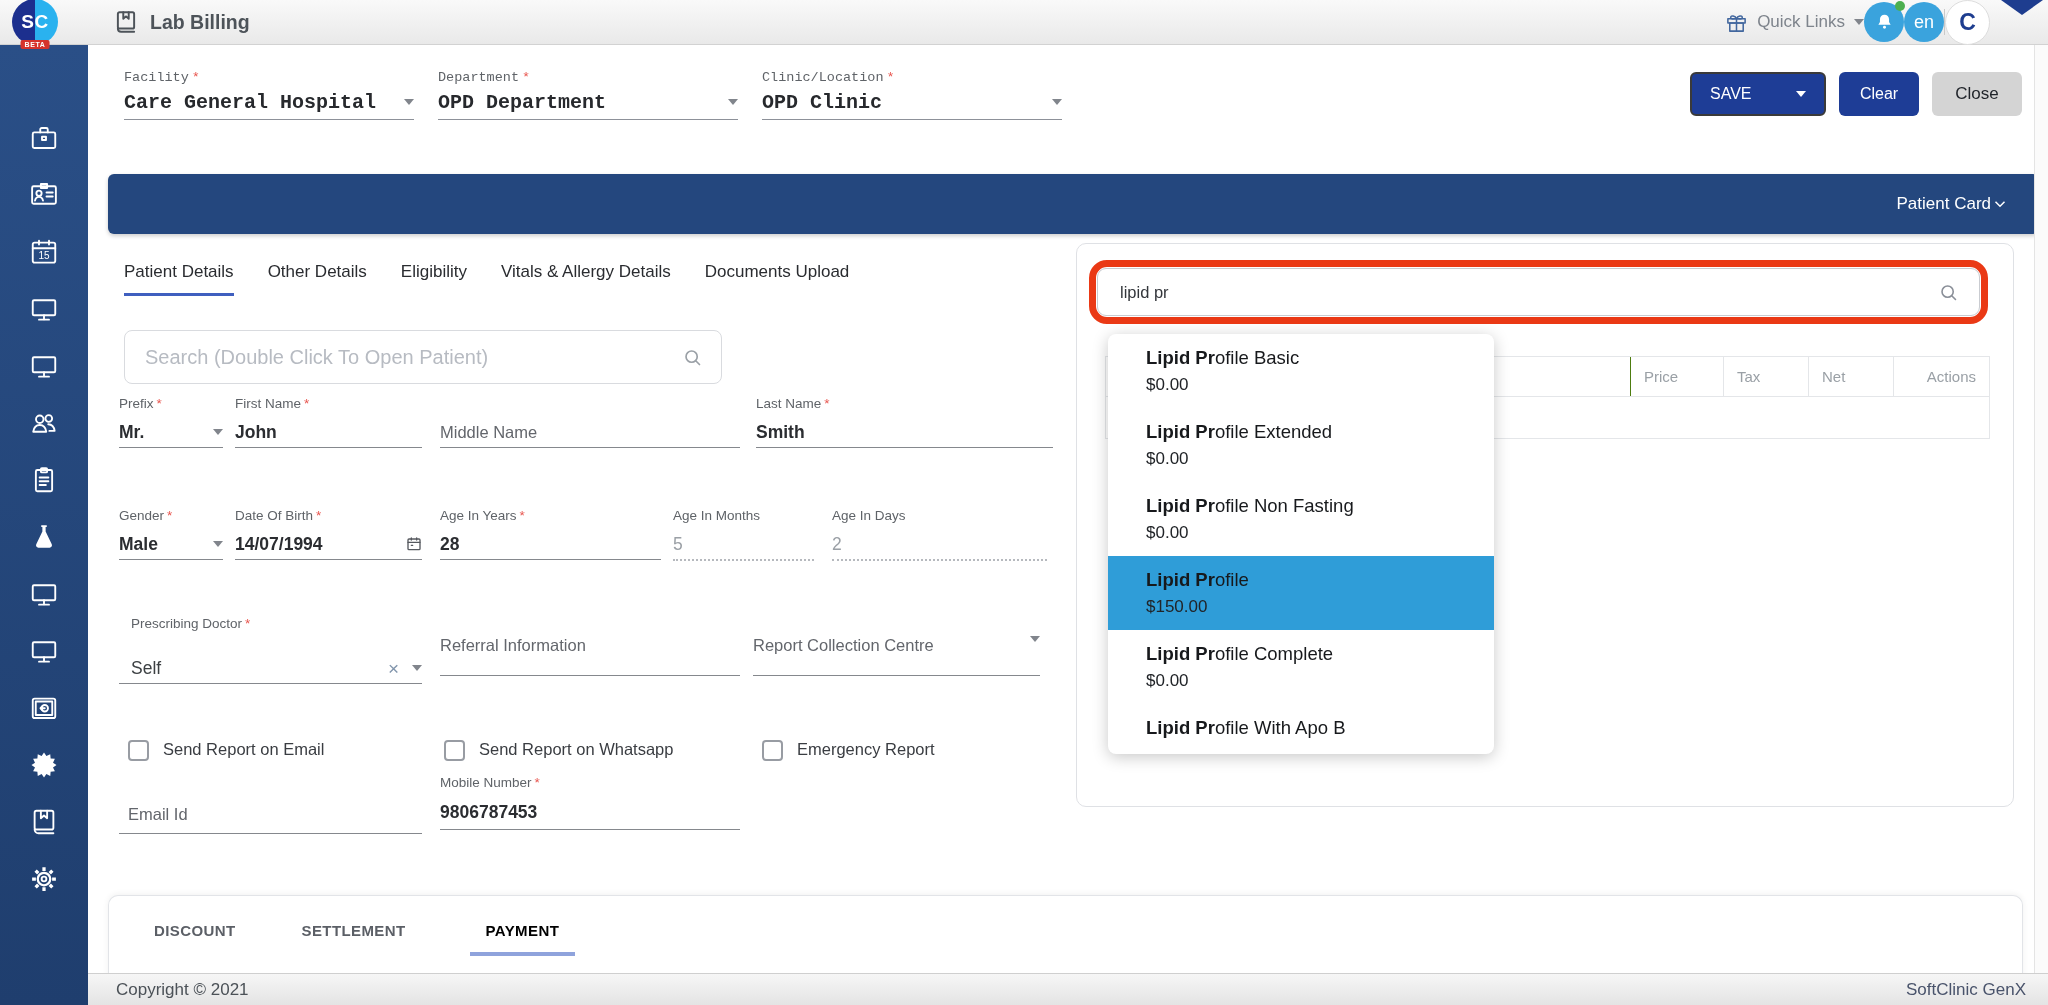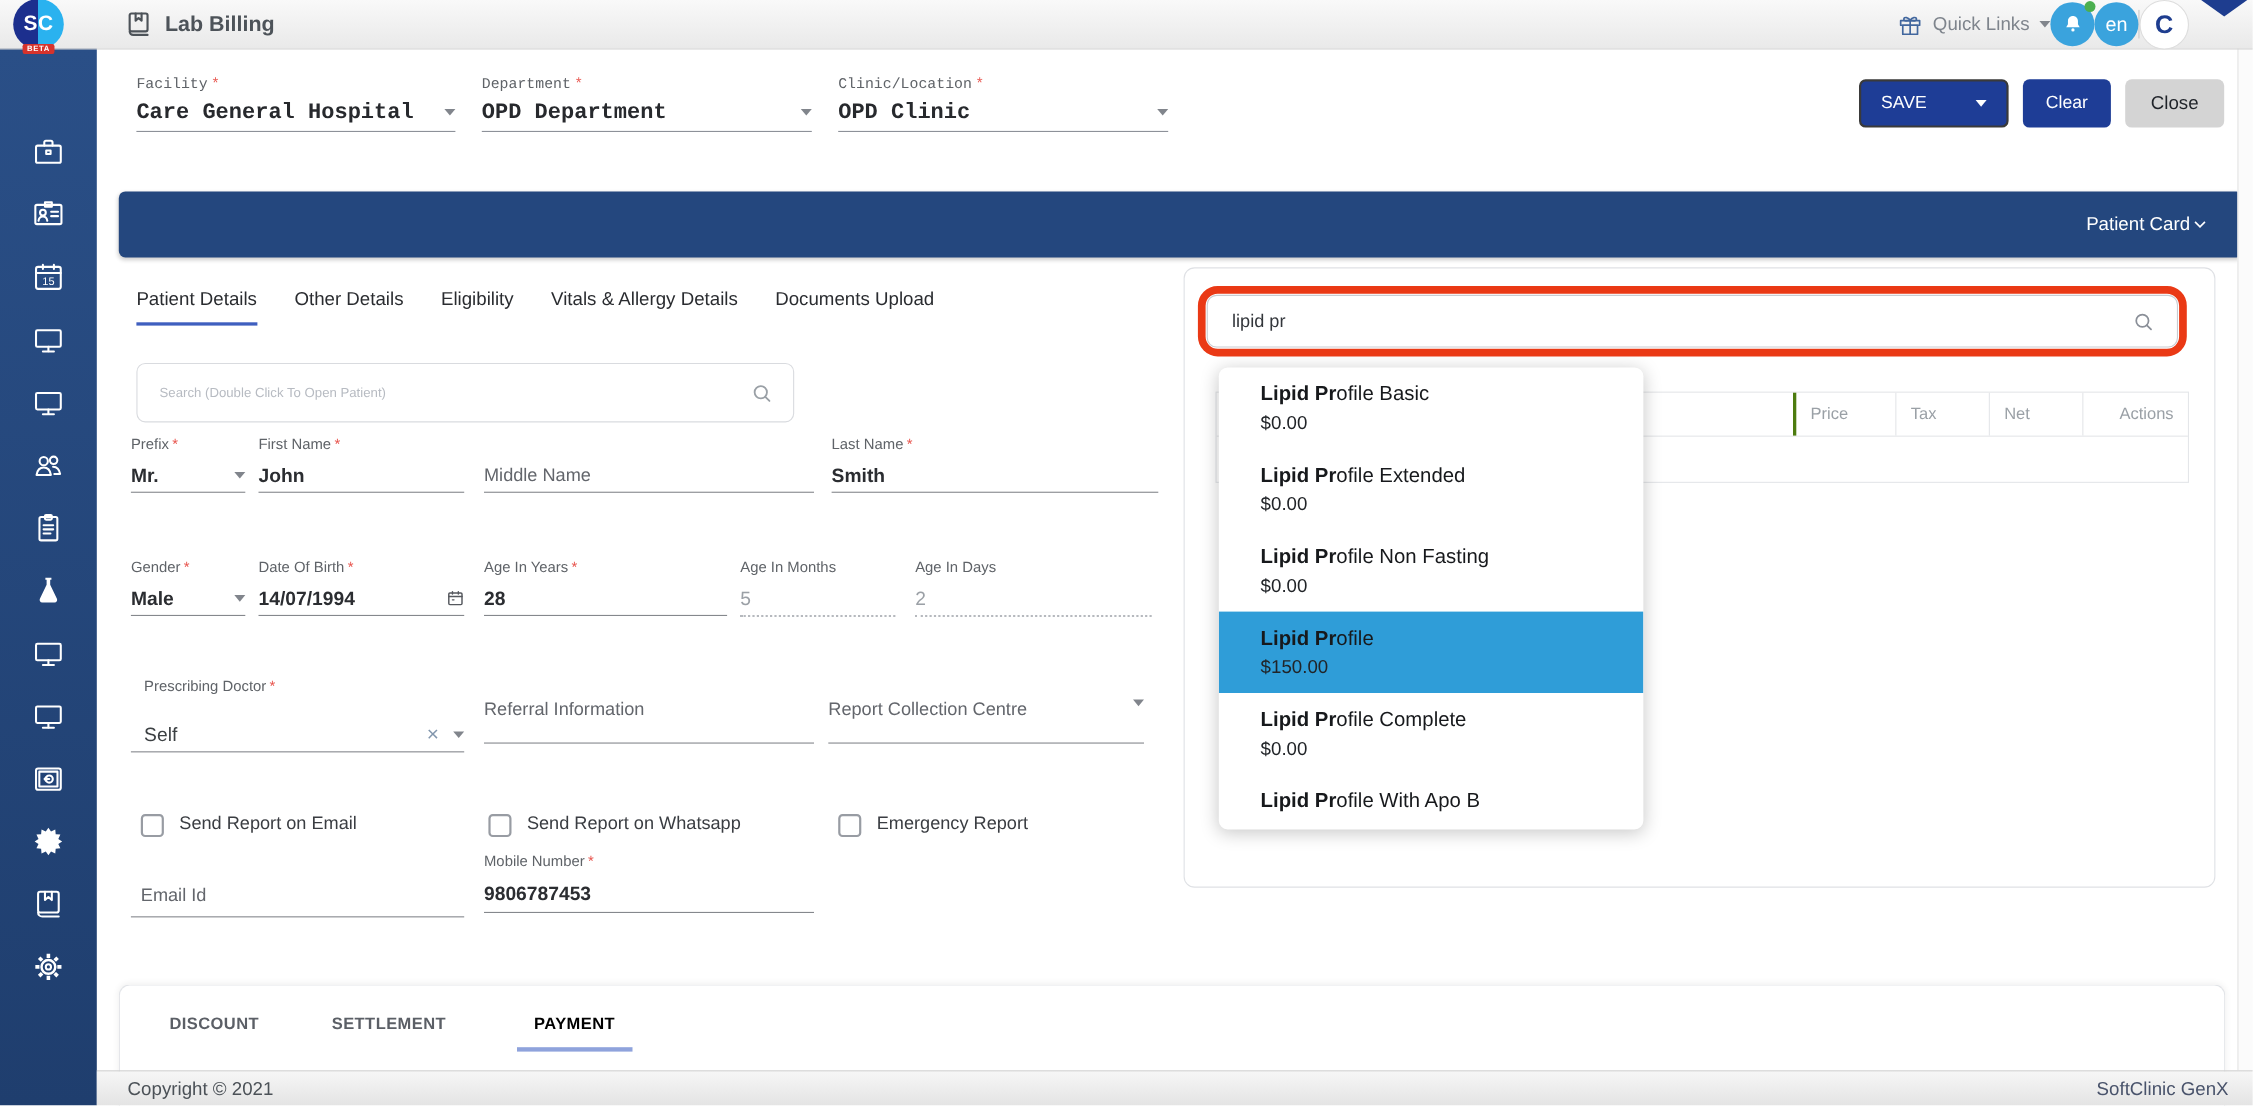--- a/index.html
+++ b/index.html
@@ -57,21 +57,21 @@
   .patient-bar{position:absolute;top:130px;left:20px;width:1931px;height:60px;background:#24477e;
         border-radius:6px;color:#fff;display:flex;align-items:center;justify-content:flex-end;
         padding:0 30px;box-sizing:border-box;box-shadow:0 2px 4px rgba(0,0,0,.2);font-size:17px;}
   
   .tabs-row{position:absolute;top:218px;left:36px;display:flex;gap:34px;font-size:17px;color:#2a2c30;}
   .tab{padding-bottom:11px;cursor:pointer;}
   .tab.active{border-bottom:3px solid #3f5fbf;}
   
   .patient-search{position:absolute;left:36px;top:286px;width:598px;height:54px;border:1.5px solid #d9dbdf;
         border-radius:8px;display:flex;align-items:center;padding:0 18px;box-sizing:border-box;}
-  .patient-search input{flex:1;border:none;outline:none;font-size:12px;color:#43464b;background:transparent;
+  .patient-search input{flex:1;border:none;outline:none;font-size:20px;color:#43464b;background:transparent;
         font-family:"Liberation Sans",sans-serif;}
   .patient-search input::placeholder{color:#b7bbc2;}
   
   .field{position:absolute;}
   .field .vrow{display:flex;align-items:center;justify-content:space-between;height:30px;
         border-bottom:1px solid #85888d;margin-top:6px;}
   .field .fval{font-size:17.5px;font-weight:bold;color:#2b2d31;}
   .field .fval.normal{font-weight:normal;color:#3c4043;}
   .field .fval.dim{font-weight:normal;color:#9ba0a6;}
   .field .vrow.dotted{border-bottom:2px dotted #b6b9be;}
@@ -90,21 +90,21 @@
         border-radius:18px;box-sizing:border-box;z-index:30;padding:1px;}
   .service-input{width:100%;height:100%;border:1px solid #c9ccd1;border-radius:9px;box-sizing:border-box;
         display:flex;align-items:center;padding:0 20px;background:#fff;}
   .service-input input{flex:1;border:none;outline:none;font-size:16.5px;color:#33363b;background:transparent;
         font-family:"Liberation Sans",sans-serif;}
   .service-table{position:absolute;left:28px;top:112px;width:883px;border:1px solid #e4e6e9;z-index:1;}
   .st-head{display:flex;height:39px;border-bottom:1px solid #e4e6e9;color:#9aa0a6;font-size:15px;
         align-items:center;}
   .st-cell{padding:0 13px;box-sizing:border-box;height:100%;display:flex;align-items:center;}
   .st-name{flex:1;}
-  .st-price{width:93px;border-left:3px solid #4d7c0f;text-align:right;}
+  .st-price{width:93px;border-left:1px solid #4d7c0f;text-align:right;}
   .st-tax{width:85px;border-left:1px solid #e4e6e9;}
   .st-net{width:85px;border-left:1px solid #e4e6e9;}
   .st-actions{width:96px;border-left:1px solid #e4e6e9;justify-content:flex-end;}
   .st-empty{height:41px;}
   .service-dropdown{position:absolute;left:31px;top:90px;width:386px;height:420px;background:#fff;
         border-radius:8px;box-shadow:0 3px 16px rgba(0,0,0,.22);overflow:hidden;z-index:20;}
   .sd-item{padding:13px 14px 13px 38px;cursor:pointer;}
   .sd-name{font-size:18.5px;color:#17191c;}
   .sd-name b{font-weight:bold;}
   .sd-price{font-size:17px;color:#212428;margin-top:6px;}

